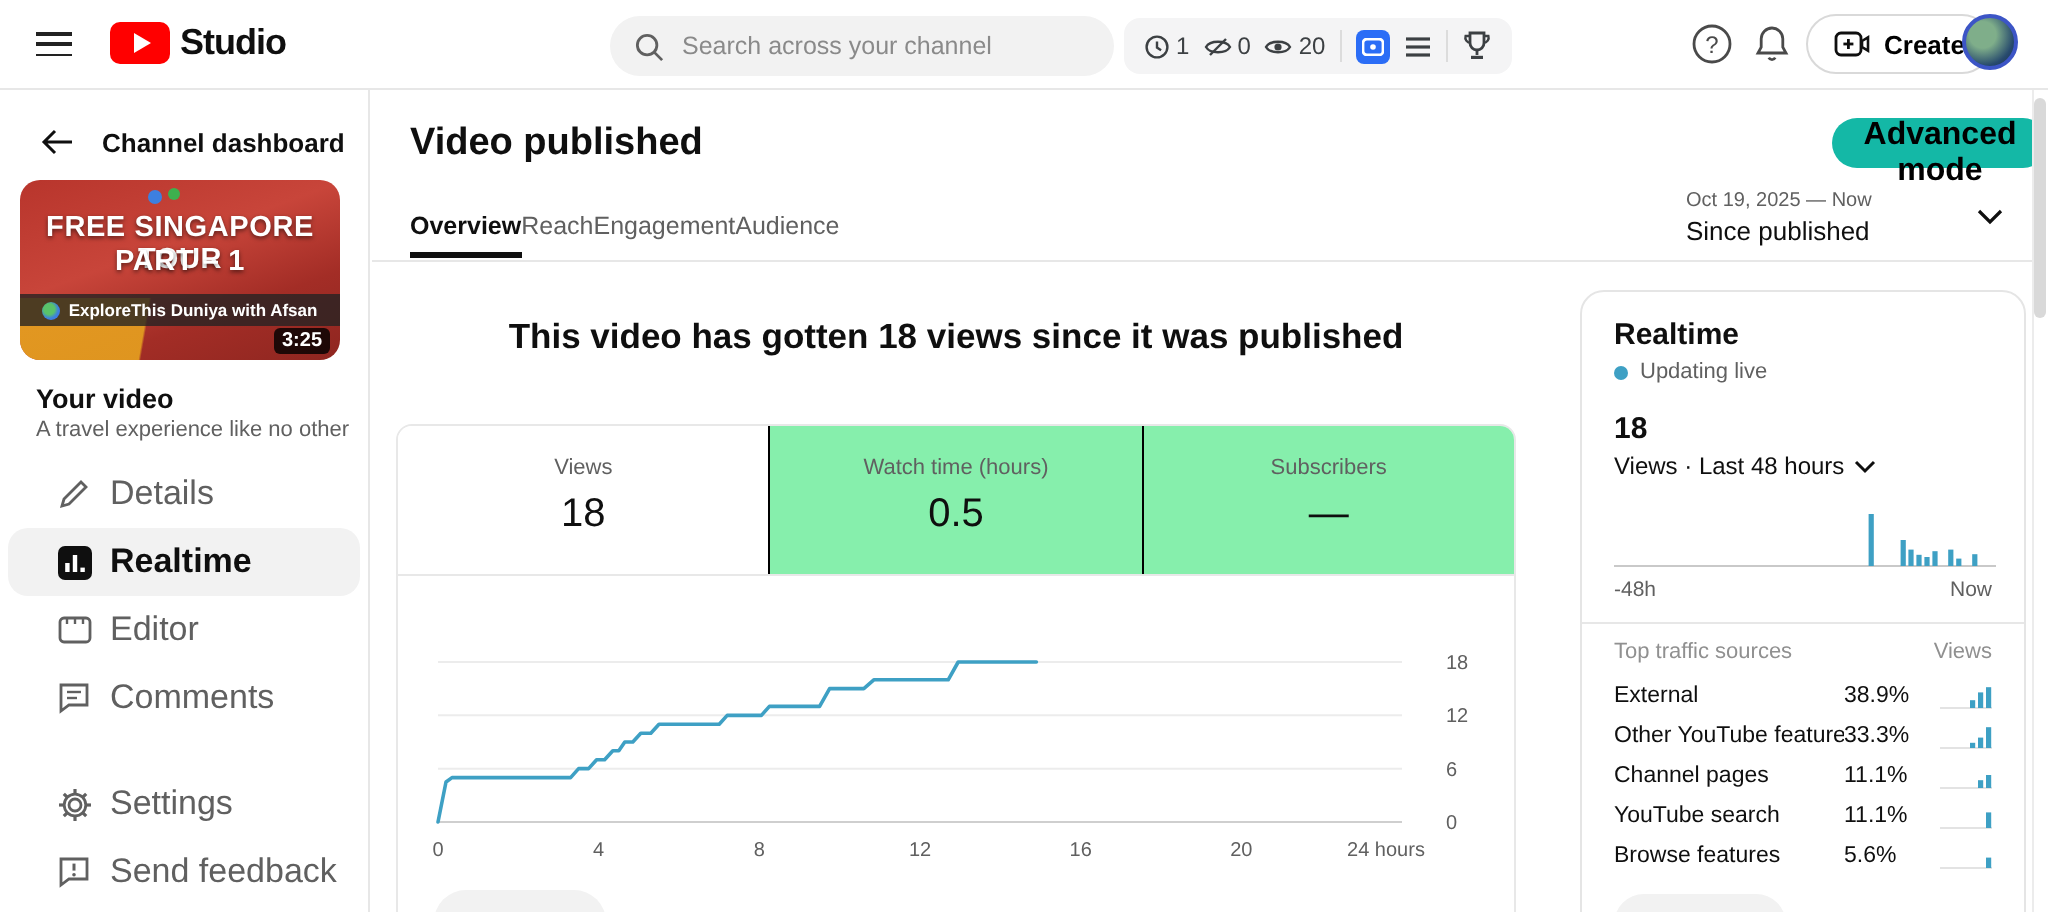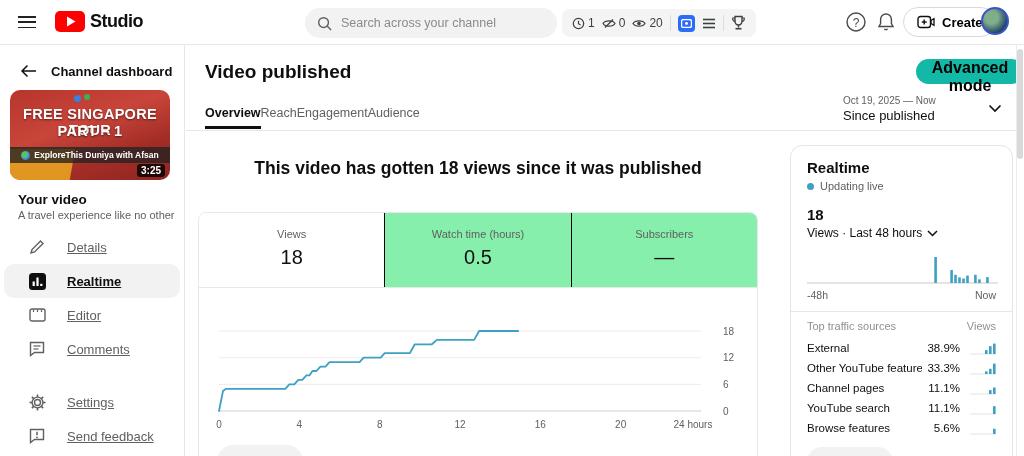--- a/index.html
+++ b/index.html
@@ -53,22 +53,22 @@
     color:#fff; font-size:8.5px; font-weight:bold; }
   #thumb .globe { width:9px; height:9px; border-radius:50%;
     background:radial-gradient(circle at 40% 40%, #59c36a 0 35%, #3d7fe0 60%); }
   #thumb .dur { position:absolute; right:5px; bottom:3px; background:rgba(0,0,0,.8); color:#fff;
     font-size:10px; font-weight:bold; padding:1px 4px; border-radius:3px; }
   #your-video { position:absolute; top:147px; left:18px; font-size:13.5px; font-weight:bold; }
   #video-sub { position:absolute; top:164px; left:18px; font-size:11px; color:#606060; width:160px;
     white-space:nowrap; overflow:hidden; }
   .menu { position:absolute; left:0; width:100%; }
   #menu-main { top:185px; } #menu-footer { top:340px; }
-  .mitem { height:34px; display:flex; align-items:center; gap:21px; padding-left:24px; cursor:pointer;
-    font-size:13px; color:#606060; margin:0 4px; border-radius:10px;text-decoration:underline; }
+  .mitem { height:34px; display:flex; align-items:center; gap:9px; padding-left:24px; cursor:pointer;
+    font-size:17px; color:#606060; margin:0 4px; border-radius:10px; }
   .mitem.active { background:#f2f2f2; color:#0f0f0f; font-weight:bold; }
   .micon { width:18px; height:18px; display:flex; align-items:center; justify-content:center; }
 
   
   #page-title { position:absolute; left:205px; top:61px; font-size:19px; font-weight:bold; }
   #advanced-btn { position:absolute; left:916px; top:59px; height:25px; background:#14b8a6;
     border:none; border-radius:14px; padding:0 13px; font-size:16px; font-weight:bold;
     font-family:"Liberation Sans",sans-serif; cursor:pointer; }
   #tabs { position:absolute; left:205px; top:106px; display:flex; }
   .tab { font-size:12.5px; color:#606060; padding-bottom:9px; cursor:pointer; position:relative; }
@@ -105,21 +105,21 @@
   #rt-status { display:flex; align-items:center; gap:6px; margin-top:4px; font-size:11px; color:#606060; }
   #rt-dot { width:7px; height:7px; border-radius:50%; }
   #rt-count { font-size:15px; font-weight:bold; margin-top:14px; }
   #rt-metric { display:flex; align-items:center; gap:5px; margin-top:3px; font-size:12px; cursor:pointer; }
   #rt-chart { margin-top:13px; display:block; }
   #rt-axis { display:flex; justify-content:space-between; font-size:10.5px; color:#606060; margin-top:2px; }
   #rt-divider { height:1px; background:#e7e7e7; margin:10px -16px 8px; }
   .t-head { display:flex; justify-content:space-between; font-size:11px; color:#909090; height:18px; }
   .t-row { display:flex; align-items:center; height:20px; font-size:11.5px; }
   .t-row .t-label { flex:1; white-space:nowrap; overflow:hidden; }
-  .t-row .t-val { width:38px; text-align:right; }
+  .t-row .t-val { width:38px; }
   .t-row svg { margin-left:6px; }
   #rt-see-more { margin-top:9px; height:30px; padding:0 16px; background:#f2f2f2; border:none;
     border-radius:16px; font-size:12px; font-weight:bold; font-family:"Liberation Sans",sans-serif; cursor:pointer; }
 
   
   #scrollbar { position:absolute; right:0; top:45px; width:8px; height:411px; border-left:1px solid #ececec; background:#fff; }
   #scroll-thumb { position:absolute; right:1px; top:4px; width:6px; height:110px; background:#d9d9d9; border-radius:3px; }
 </style>
 </head>
 <body>

